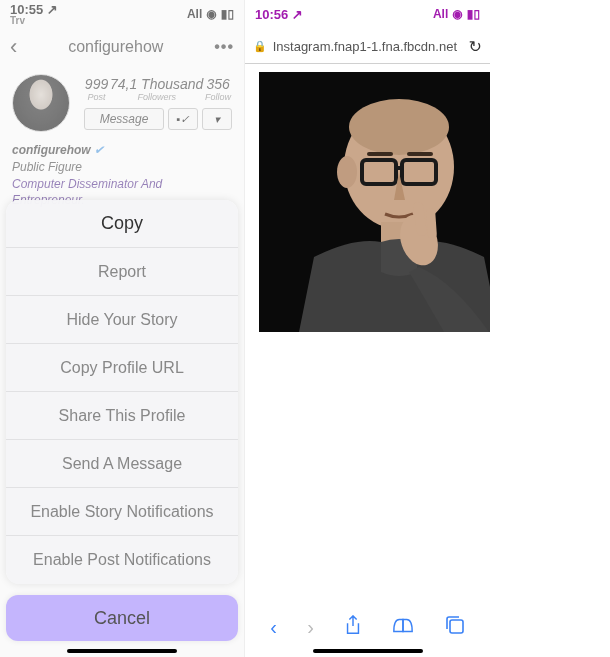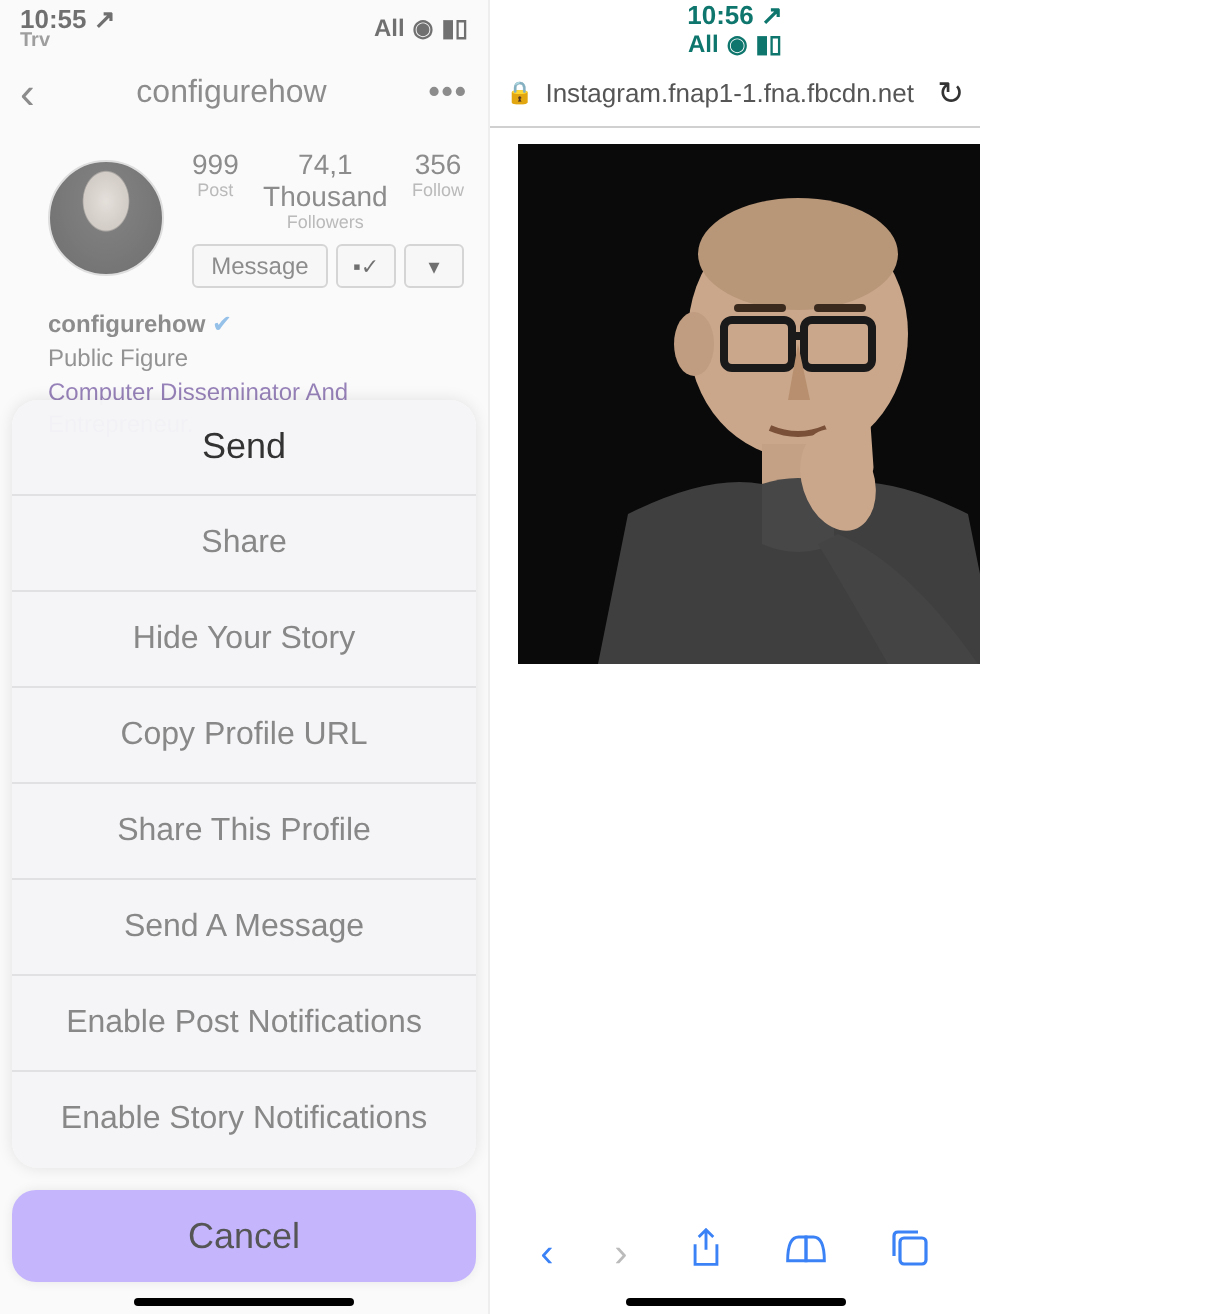--- a/index.html
+++ b/index.html
@@ -6,21 +6,21 @@
   body { background: #fff; display: flex; width: 610px; height: 657px; }
   .phone { position: relative; width: 245px; height: 657px; background: #fff; overflow: hidden; }
   .phone.left { border-right: 1px solid #eee; }
   .status-bar { position: absolute; top: 0; left: 0; right: 0; height: 28px; display: flex; align-items: center; justify-content: space-between; padding: 0 10px; font-size: 13px; font-weight: 600; color: #000; z-index: 10; }
   .status-right { display: flex; align-items: center; gap: 4px; font-size: 12px; }
   .left-content { position: absolute; top: 0; left: 0; right: 0; bottom: 0; filter: opacity(0.55) grayscale(0.15); }
   .nav-row { position: absolute; top: 30px; left: 0; right: 0; height: 34px; display: flex; align-items: center; padding: 0 10px; }
   .back-chevron { font-size: 22px; color: #333; }
   .nav-title { flex: 1; text-align: center; font-size: 16px; font-weight: 500; color: #333; }
   .dots { letter-spacing: 1px; color: #333; font-size: 16px; font-weight: bold; }
-  .profile-area { position: absolute; top: 68px; left: 12px; right: 0; padding: 6px 12px; }
+  .profile-area { position: absolute; top: 68px; left: 0; right: 0; padding: 6px 12px; font-style: italic; }
   .profile-top { display: flex; align-items: center; gap: 14px; }
   .avatar { width: 58px; height: 58px; border-radius: 50%; background: radial-gradient(ellipse at 50% 35%, #d9cfc4 0%, #b9ab9e 28%, #1a1a1a 30%, #0a0a0a 70%); border: 1px solid #ccc; flex-shrink: 0; }
   .stats { flex: 1; }
   .stats-row { display: flex; justify-content: space-around; }
   .stat { text-align: center; }
   .stat-num { font-size: 14px; font-weight: 500; color: #333; }
   .stat-lbl { font-size: 9px; color: #888; }
   .btn-row { display: flex; gap: 4px; margin-top: 6px; }
   .msg-btn { flex: 1; border: 1px solid #bbb; border-radius: 3px; font-size: 12px; padding: 3px 0; text-align: center; color: #333; background: #fafafa; }
   .small-btn { width: 30px; border: 1px solid #bbb; border-radius: 3px; font-size: 11px; text-align: center; display: flex; align-items: center; justify-content: center; background: #fafafa; }
@@ -29,21 +29,21 @@
   .verified { color: #3797f0; font-size: 12px; }
   .category { color: #404040; }
   .desc { color: #4c1d95; }
   .overlay { position: absolute; top: 0; left: 0; right: 0; bottom: 0; background: rgba(0,0,0,0.02); }
   .sheet { position: absolute; left: 6px; right: 6px; top: 200px; background: rgba(245,245,247,0.97); border-radius: 13px; overflow: hidden; box-shadow: 0 0 8px rgba(0,0,0,0.1); }
   .sheet-item { height: 48px; display: flex; align-items: center; justify-content: center; font-size: 16px; color: #888; border-bottom: 1px solid rgba(0,0,0,0.08); }
   .sheet-item:last-child { border-bottom: none; }
   .sheet-item.block { color: #333; font-weight: 400; font-size: 18px; }
   .cancel-btn { position: absolute; left: 6px; right: 6px; bottom: 16px; height: 46px; background: #c4b5fd; border-radius: 12px; display: flex; align-items: center; justify-content: center; font-size: 18px; color: #555; box-shadow: 0 0 6px rgba(0,0,0,0.08); }
   .home-indicator { position: absolute; bottom: 4px; left: 50%; transform: translateX(-50%); width: 110px; height: 4px; background: #000; border-radius: 3px; }
-  .right .status-bar { color: #0f766e; flex-direction: column; }
+  .right .status-bar { color: #a21caf; }
   .url-bar { position: absolute; top: 30px; left: 0; right: 0; height: 34px; display: flex; align-items: center; padding: 0 8px; border-bottom: 1px solid #d0d0d0; font-size: 13px; color: #555; gap: 6px; }
   .lock { font-size: 11px; }
   .url-text { flex: 1; white-space: nowrap; overflow: hidden; }
   .reload { font-size: 16px; color: #333; }
   .photo { position: absolute; top: 72px; left: 14px; width: 276px; height: 260px; background: #090909; display: flex; align-items: center; justify-content: center; overflow: hidden; }
   .photo svg { width: 100%; height: 100%; }
   .toolbar { position: absolute; bottom: 10px; left: 0; right: 0; height: 40px; display: flex; align-items: center; justify-content: space-around; padding: 0 10px; }
   .tb-icon { color: #3b82f6; font-size: 20px; }
   .tb-icon.disabled { color: #bbb; }
 </style>
@@ -98,28 +98,28 @@
           <span class="uname">configurehow</span>
           <span class="verified">✔</span>
         </div>
         <div class="category">Public Figure</div>
         <div class="desc">Computer Disseminator And Entrepreneur.</div>
       </div>
     </div>
   </div>
   <div class="overlay"></div>
   <div class="sheet">
-    <div class="sheet-item block">Send</div>
-    <div class="sheet-item">Share</div>
+    <div class="sheet-item block">Copy</div>
+    <div class="sheet-item">Report</div>
     <div class="sheet-item">Hide Your Story</div>
     <div class="sheet-item">Copy Profile URL</div>
     <div class="sheet-item">Share This Profile</div>
     <div class="sheet-item">Send A Message</div>
+    <div class="sheet-item">Enable Story Notifications</div>
     <div class="sheet-item">Enable Post Notifications</div>
-    <div class="sheet-item">Enable Story Notifications</div>
   </div>
   <div class="cancel-btn">Cancel</div>
   <div class="home-indicator"></div>
 </div>
 
 <div class="phone right">
   <div class="status-bar">
     <div>
       <span>10:56</span> ↗
     </div>

